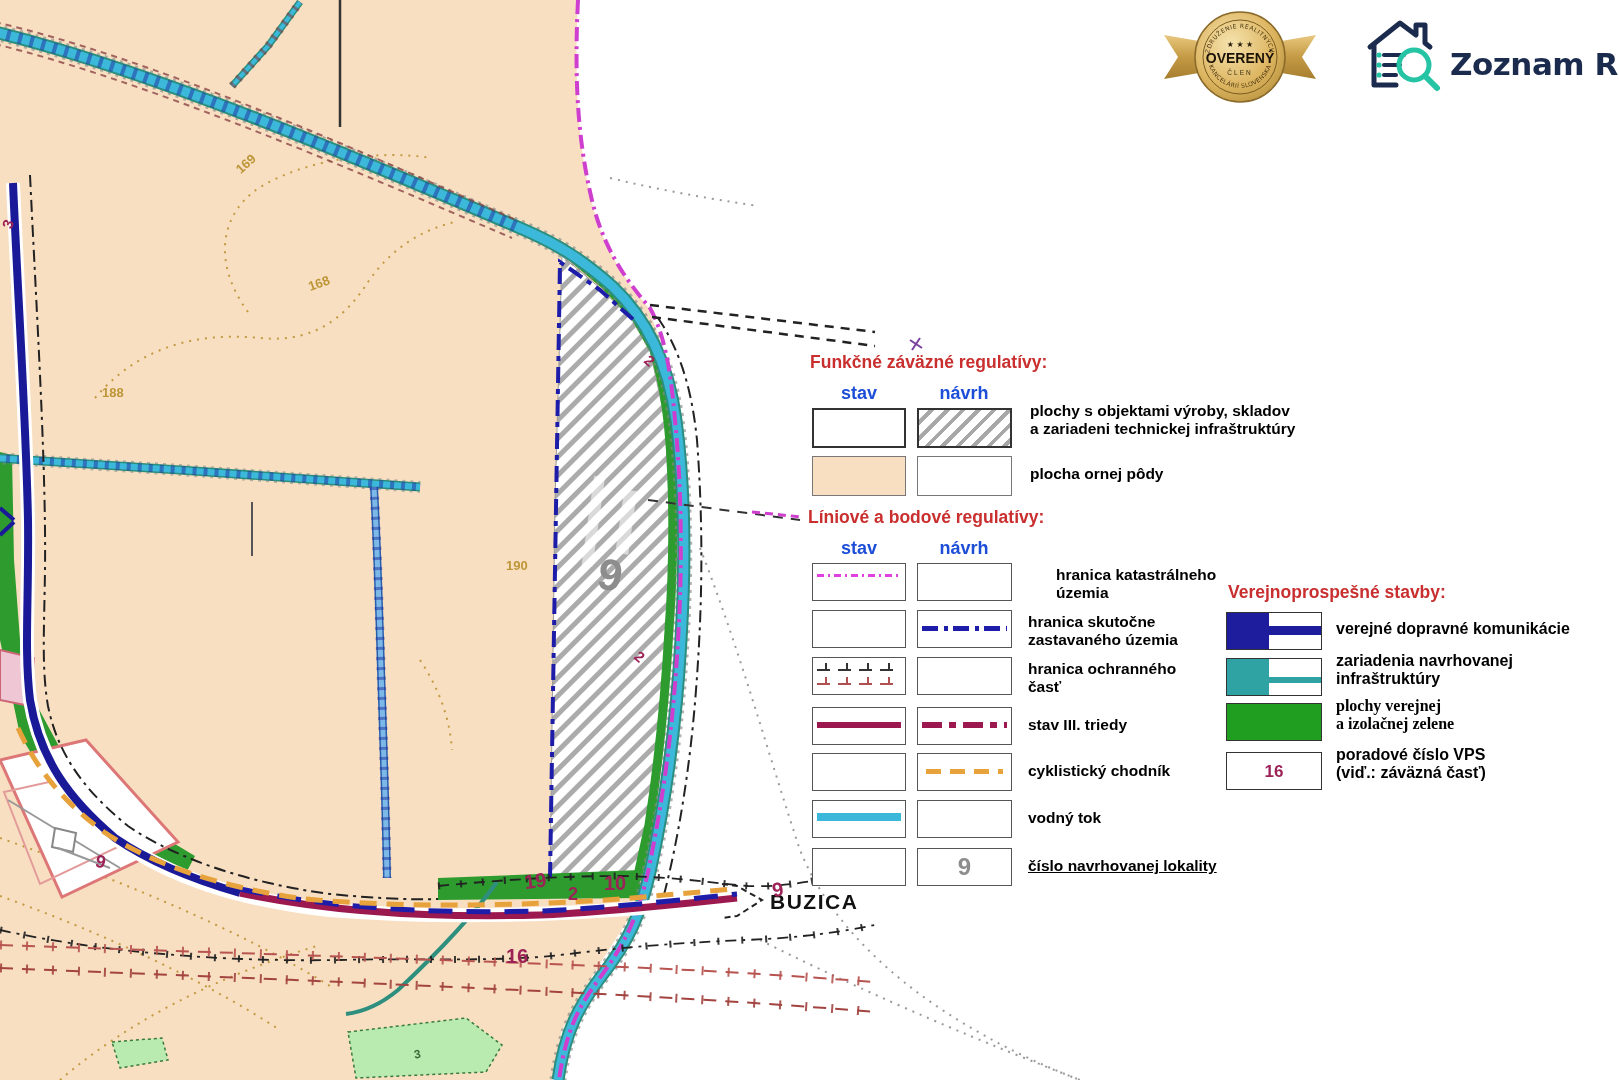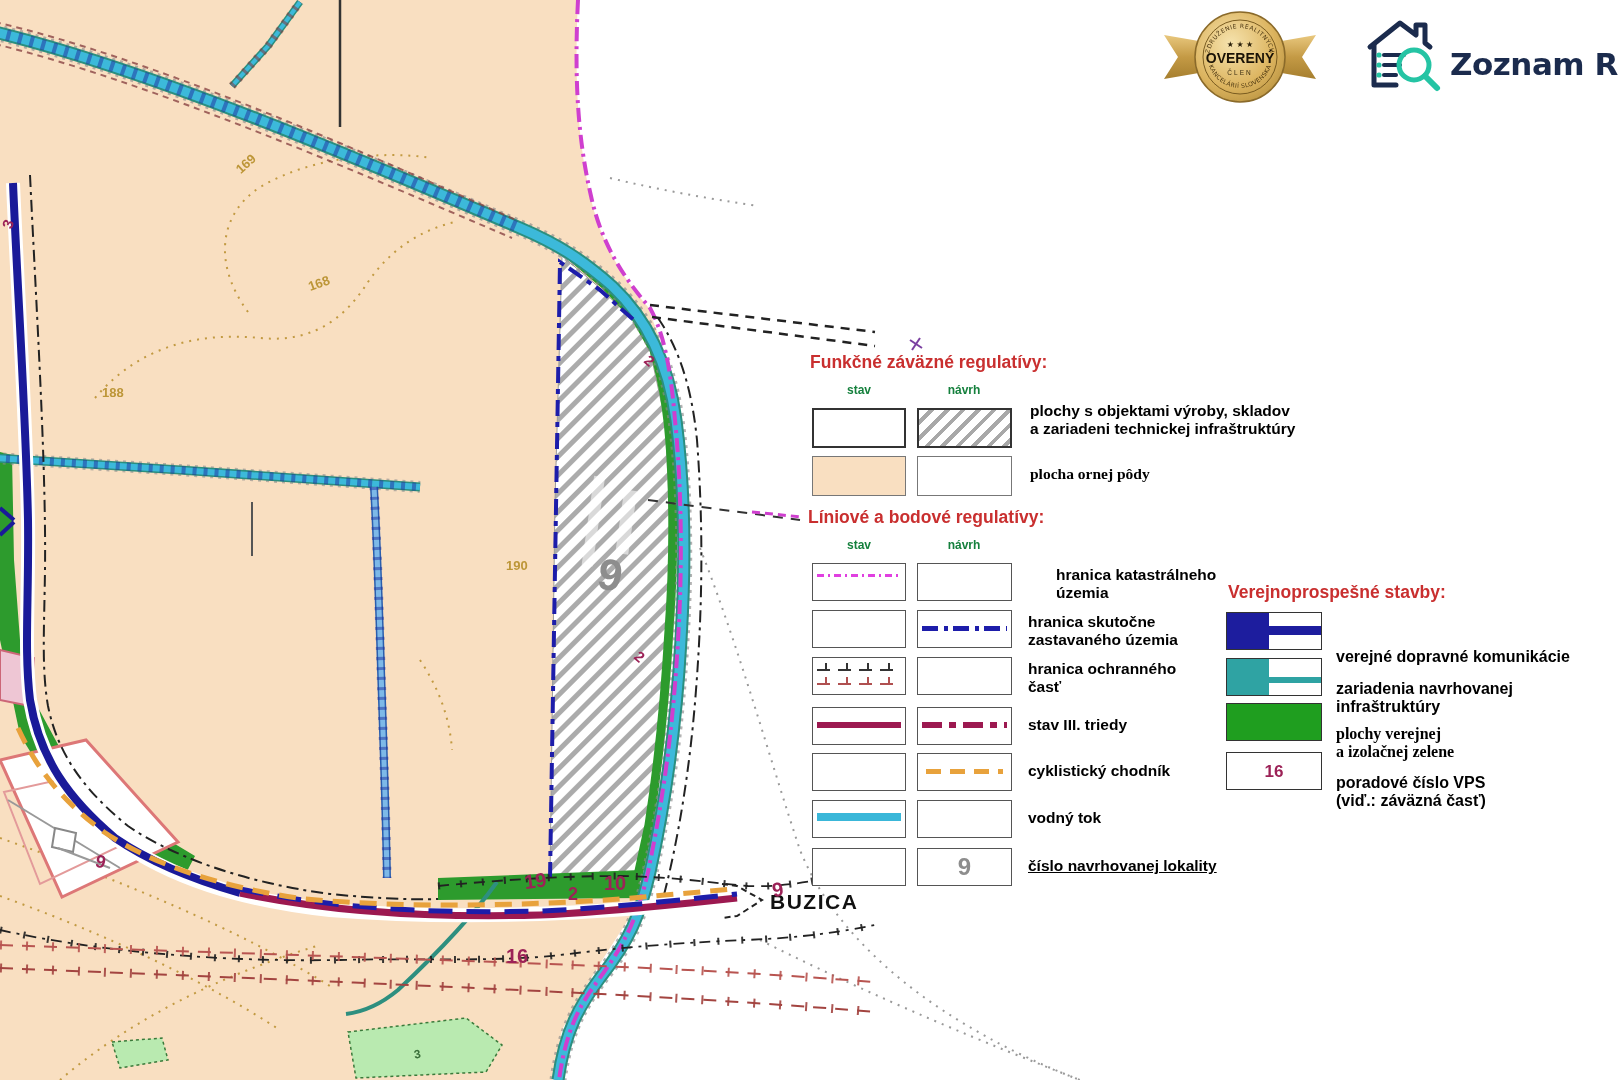--- a/index.html
+++ b/index.html
@@ -1,21 +1,21 @@
 <!DOCTYPE html>
 <html><head>
 <meta charset="utf-8">
 <style>
   html,body{margin:0;padding:0;background:#fff;}
   body{width:1619px;height:1080px;position:relative;overflow:hidden;
        font-family:"Liberation Sans",sans-serif;}
   #map-svg{position:absolute;left:0;top:0;z-index:1;}
   
   .legend-title{position:absolute;z-index:2;font-size:17.5px;font-weight:bold;color:#c92f2f;white-space:nowrap;}
-  .col-label{position:absolute;z-index:2;font-size:12px;font-weight:bold;color:#15803d;text-align:center;width:94px;}
+  .col-label{position:absolute;z-index:2;font-size:18px;font-weight:bold;color:#1d4ed8;text-align:center;width:94px;}
   .lgbox{position:absolute;z-index:2;width:94px;height:38px;background:#fff;border:2px solid #333;box-sizing:border-box;}
   .lgbox.thin{border:1.4px solid #555;}
   .lgbox.hatch{background:repeating-linear-gradient(135deg,#ffffff 0 7px,#a8a8a8 7px 11px);}
   .lgbox.peach{background:#f9dfc1;border:1.2px solid #777;}
   .sym{position:absolute;left:4px;right:4px;}
   .sym-kat{top:10px;height:3px;background:repeating-linear-gradient(90deg,#e040e0 0 7px,transparent 7px 11px,#e040e0 11px 13px,transparent 13px 17px);}
   .sym-skut{top:15px;height:5px;background:repeating-linear-gradient(90deg,#1d1daa 0 16px,transparent 16px 22px,#1d1daa 22px 26px,transparent 26px 31px);}
   .tgroup{position:absolute;left:4px;right:4px;height:8px;}
   .tgroup.black{top:5px;}
   .tgroup.red{top:19px;}
@@ -25,21 +25,21 @@
   .tgroup.black .ticks{background:repeating-linear-gradient(90deg,transparent 0 8px,#333 8px 10px,transparent 10px 21px);}
   .tgroup.red .tline{background:repeating-linear-gradient(90deg,#b05050 0 13px,transparent 13px 21px);}
   .tgroup.red .ticks{background:repeating-linear-gradient(90deg,transparent 0 8px,#b05050 8px 10px,transparent 10px 21px);}
   .sym-cesta{top:14px;height:6px;background:#9c1950;}
   .sym-cesta-dash{top:14px;height:6px;background:repeating-linear-gradient(90deg,#9c1950 0 20px,transparent 20px 27px,#9c1950 27px 34px,transparent 34px 41px);}
   .sym-cyklo{top:15px;height:5px;left:8px;right:8px;background:repeating-linear-gradient(90deg,#e8a23c 0 15px,transparent 15px 24px);}
   .sym-voda{top:12px;height:8px;background:#3ab7d9;}
   .box-num{position:absolute;left:0;right:0;top:4px;text-align:center;font-size:24px;font-weight:bold;color:#8d8d8d;}
   .box-num.vps{font-size:17px;color:#9c2257;top:9px;}
   .lg-label{position:absolute;z-index:2;font-size:15.5px;font-weight:bold;color:#000000;line-height:18px;white-space:nowrap;}
-  .lg-label.vps{font-size:16px;margin-top:28px;}
+  .lg-label.vps{font-size:16px;}
   .vpsbox{position:absolute;z-index:2;width:96px;height:38px;background:#fff;border:1.5px solid #333;box-sizing:border-box;}
   .vps-fill{position:absolute;left:0;top:0;bottom:0;width:45%;}
   .vps-bar{position:absolute;right:0;}
   
   #branding{position:absolute;z-index:3;left:1120px;top:5px;width:499px;height:105px;}
 </style>
 </head>
 <body>
 
 <svg id="map-svg" width="1619" height="1080" viewBox="0 0 1619 1080">
@@ -218,21 +218,21 @@
 
 <div class="lgbox" style="left:812px;top:408px;height:40px;"></div>
 <div class="lgbox hatch" style="left:917px;top:408px;width:95px;height:40px;"></div>
 <div class="lg-label" style="left:1030px;top:402px;">
   <div>plochy s objektami výroby, skladov</div>
   <div>a zariadeni technickej infraštruktúry</div>
 </div>
 
 <div class="lgbox peach" style="left:812px;top:456px;height:40px;"></div>
 <div class="lgbox" style="left:917px;top:456px;width:95px;height:40px;border-width:1.2px;border-color:#777;"></div>
-<div class="lg-label" style="left:1030px;top:465px;font-family:Liberation Serif, serif;">
+<div class="lg-label" style="left:1030px;top:465px;">
   <div>plocha ornej pôdy</div>
 </div>
 
 <div class="legend-title" style="left:808px;top:507px;">Líniové a bodové regulatívy:</div>
 <div class="col-label" style="left:812px;top:538px;">stav</div>
 <div class="col-label" style="left:917px;top:538px;">návrh</div>
 
 <div class="lgbox thin" style="left:812px;top:563px;">
     <div class="sym sym-kat"></div>
   </div>

